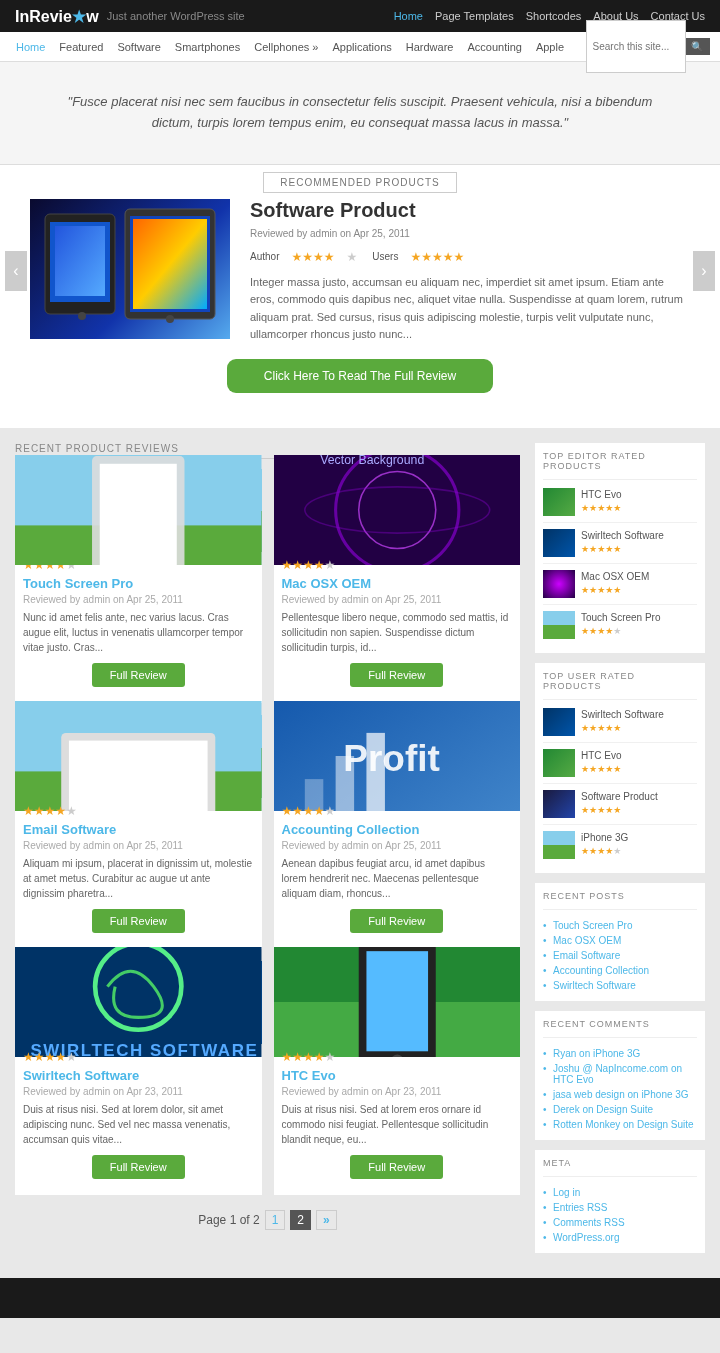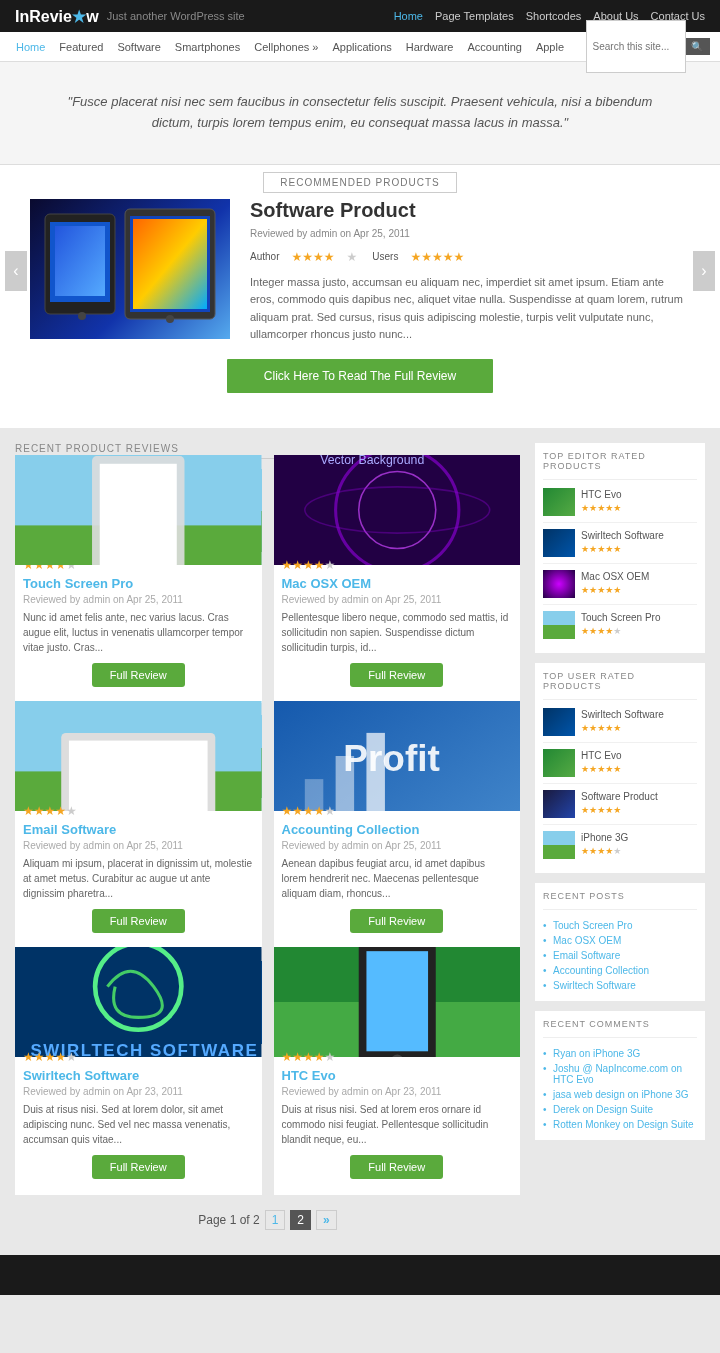--- a/index.html
+++ b/index.html
@@ -35,21 +35,21 @@
     .slider-arrow.right { right: 5px; }
     .slider-content { display: flex; align-items: flex-start; gap: 20px; flex: 1; }
     .slider-text { flex: 1; }
     .slider-text h2 { font-size: 20px; color: #333; margin-bottom: 4px; }
     .slider-text .reviewed-by { font-size: 10px; color: #888; margin-bottom: 8px; }
     .rating-row { display: flex; gap: 15px; margin-bottom: 10px; }
     .rating-item { display: flex; align-items: center; gap: 12px; font-size: 10px; color: #555; }
     .stars { color: #f5a623; font-size: 12px; }
     .stars-gray { color: #ccc; font-size: 12px; }
     .slider-text p { font-size: 11px; color: #666; line-height: 1.6; }
-    .read-more-btn { display: block; margin: 15px auto; background: #5aaa3c; color: #fff; border: none; padding: 10px 37px; border-radius: 1px; font-size: 12px; cursor: pointer; text-align: center; width: fit-content; }
+    .read-more-btn { display: block; margin: 15px auto; background: #5aaa3c; color: #fff; border: none; padding: 10px 37px; border-radius: 9px; font-size: 12px; cursor: pointer; text-align: center; width: fit-content; }
 
     
     .main-content { background: #e8e8e8; padding: 15px; display: flex; gap: 15px; }
     .content-left { flex: 1; }
     .content-right { width: 170px; }
 
     .section-title { font-size: 10px; color: #888; text-transform: uppercase; letter-spacing: 1px; margin-bottom: 10px; padding-bottom: 4px; border-bottom: 1px solid #ccc; }
 
     
     .product-grid { display: grid; grid-template-columns: 1fr 1fr; gap: 12px; margin-bottom: 15px; }
@@ -410,20 +410,29 @@
       <div class="sidebar-section-title">RECENT COMMENTS</div>
       <ul class="sidebar-list">
         <li class="comment"><a>Ryan on iPhone 3G</a></li>
         <li class="comment"><a>Joshu @ NapIncome.com on HTC Evo</a></li>
         <li class="comment"><a>jasa web design on iPhone 3G</a></li>
         <li class="comment"><a>Derek on Design Suite</a></li>
         <li class="comment"><a>Rotten Monkey on Design Suite</a></li>
       </ul>
     </div>
 
+    <div class="sidebar-section">
+      <div class="sidebar-section-title">META</div>
+      <ul class="sidebar-list">
+        <li><a>Log in</a></li>
+        <li><a>Entries RSS</a></li>
+        <li><a>Comments RSS</a></li>
+        <li><a>WordPress.org</a></li>
+      </ul>
+    </div>
 
   </div>
 </div>
 
 <div class="footer">
   
   
   
 </div>
 

